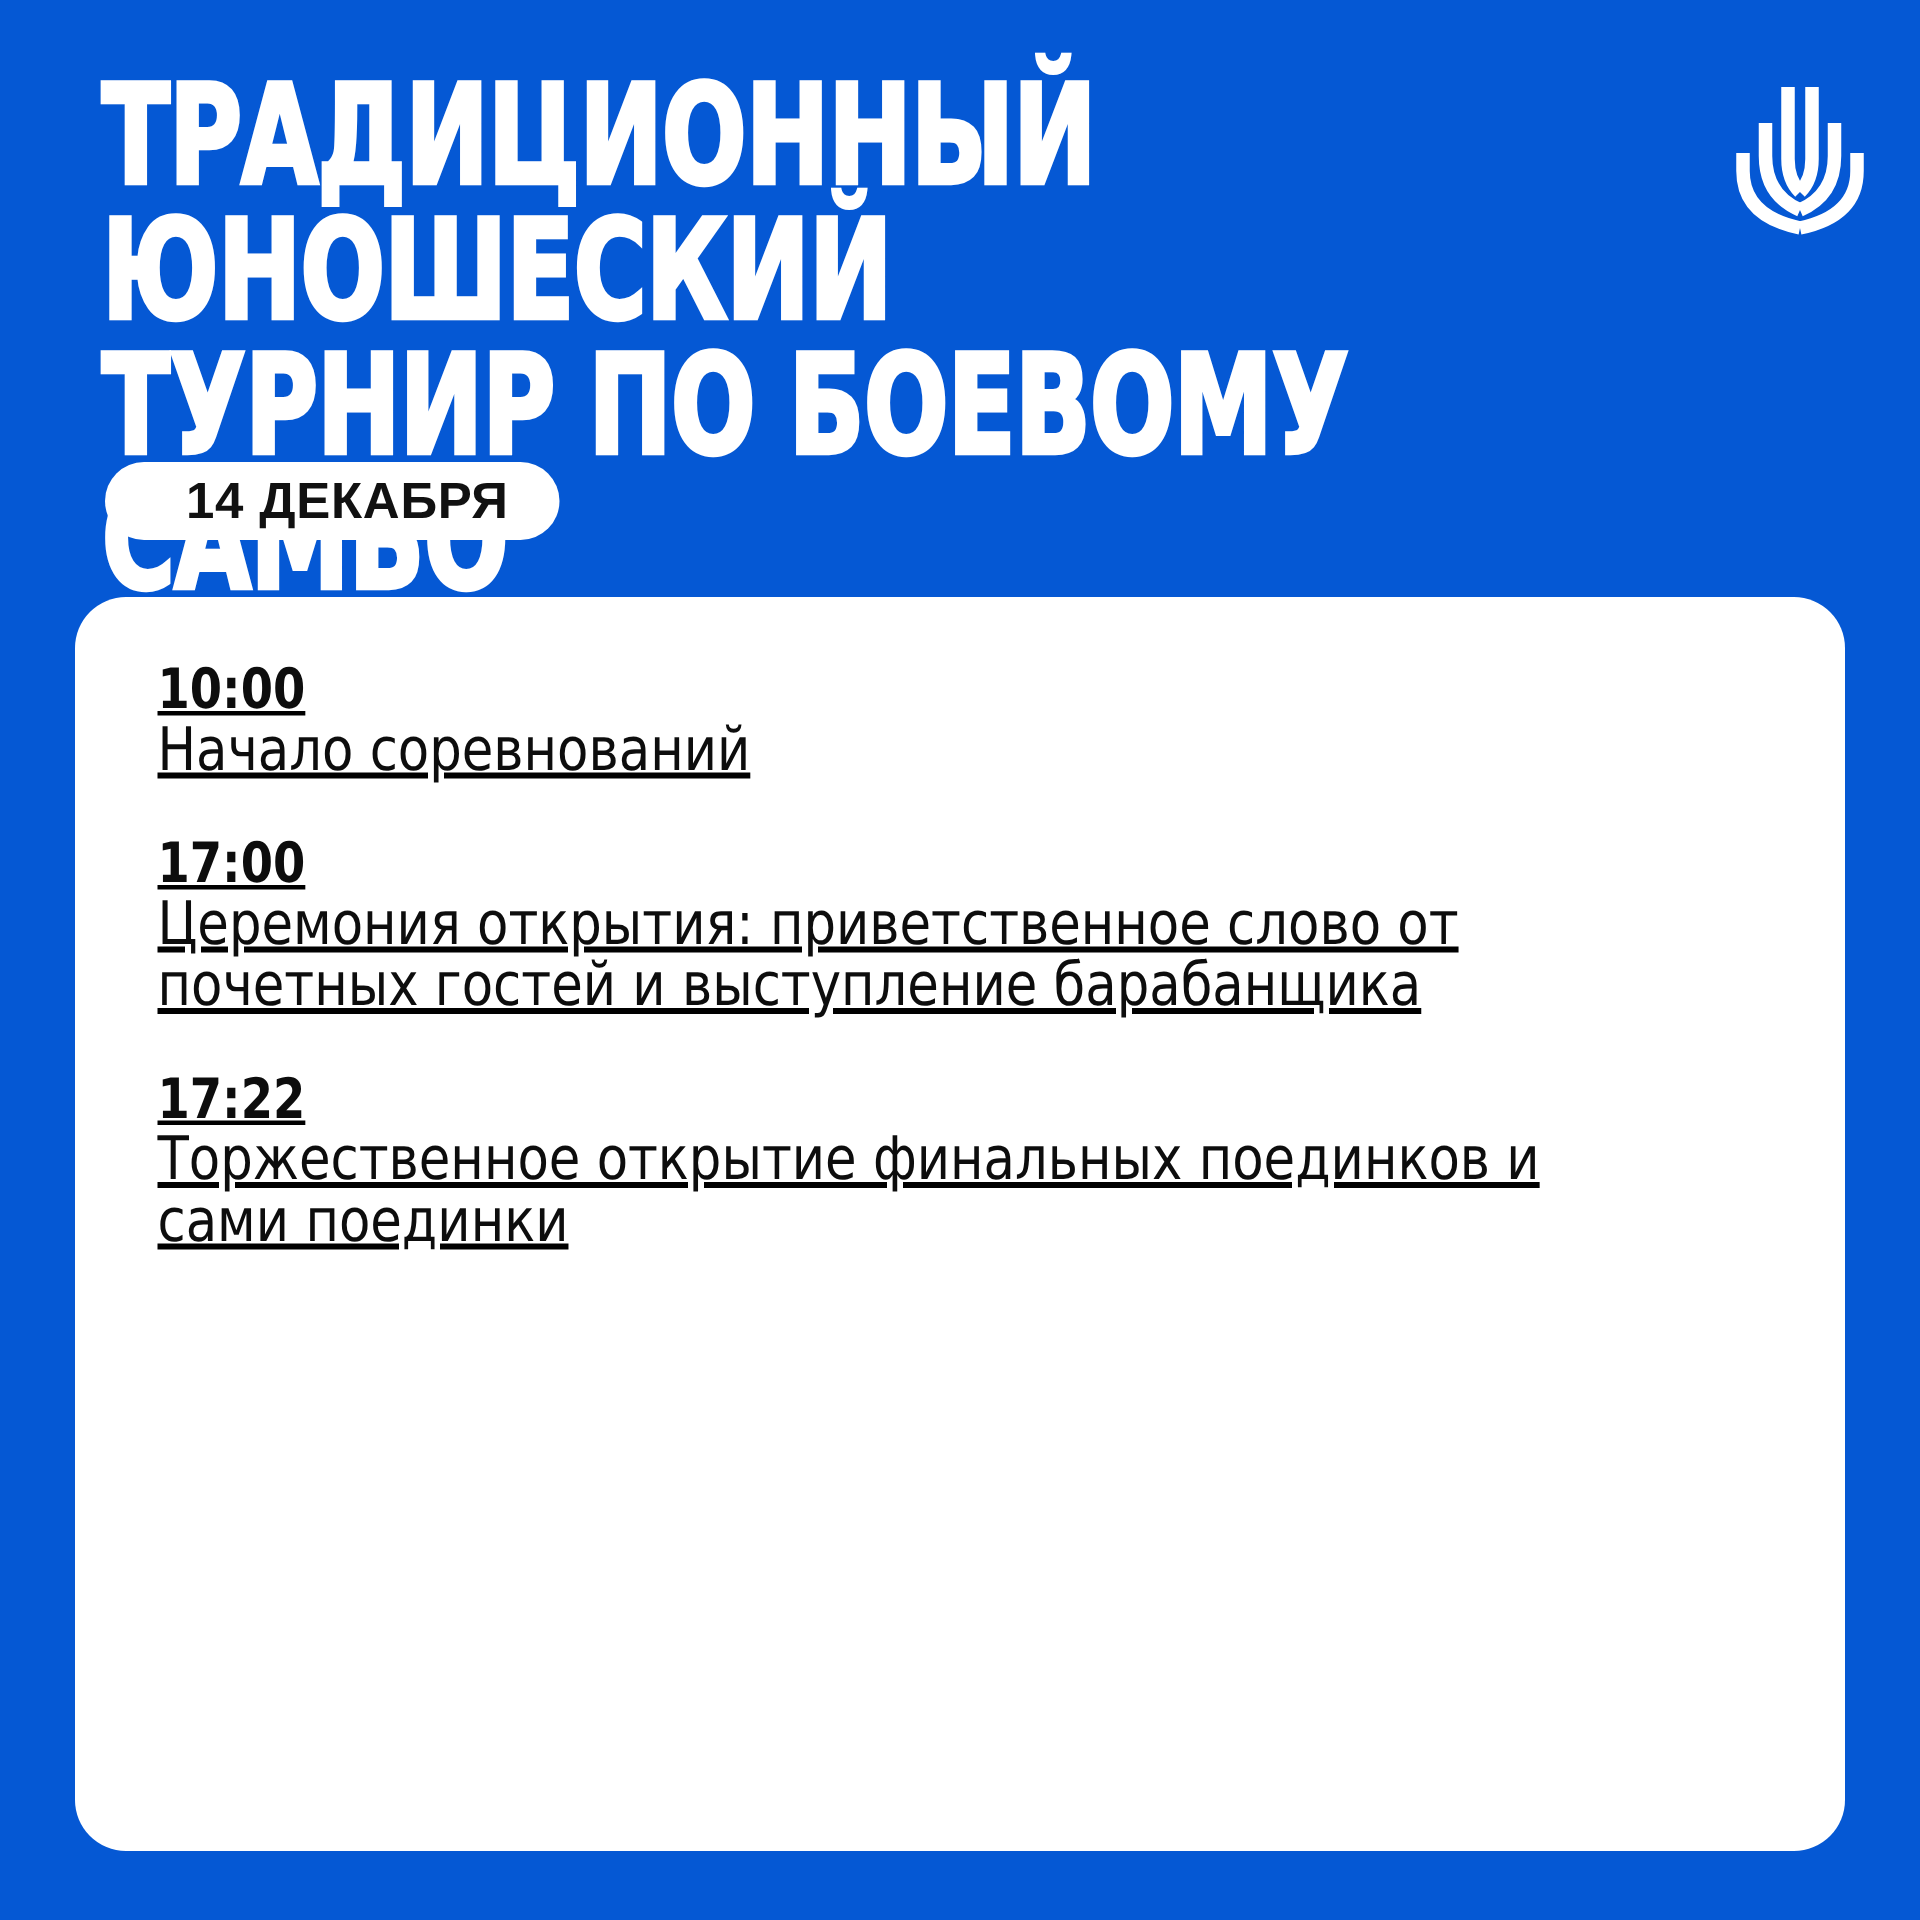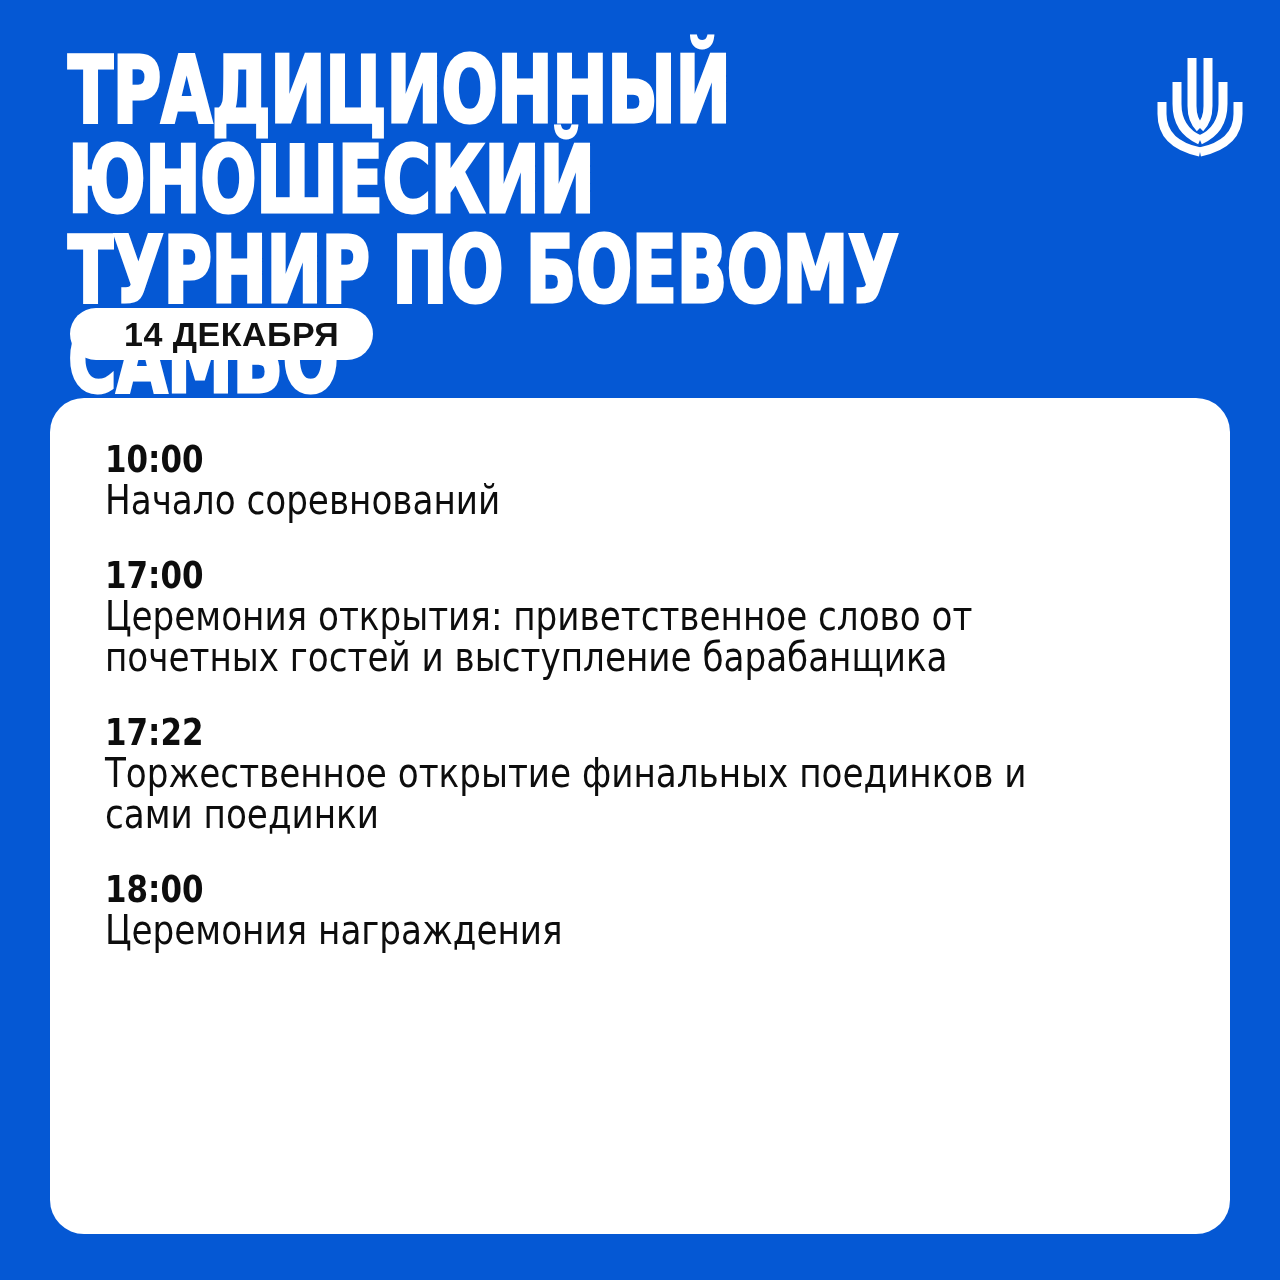--- a/index.html
+++ b/index.html
@@ -97,20 +97,21 @@
   }
 
   #schedule-list {
     list-style: none;
     margin: 0;
     padding: 0;
   }
 
   .schedule-item {
     margin: 0 0 34px 0;
+    text-decoration: underline;
   }
   .schedule-item:last-child { margin-bottom: 0; }
 
   .item-time {
     display: block;
     color: #0d0d0d;
     font-family: "DejaVu Sans Condensed", "Liberation Sans Narrow", "Liberation Sans", sans-serif;
     font-weight: 700;
     font-size: 37px;
     line-height: 1.08;
@@ -172,20 +173,16 @@
         <span class="item-desc">Начало соревнований</span>
       </li>
       <li class="schedule-item">
         <span class="item-time">17:00</span>
         <span class="item-desc">Церемония открытия: приветственное слово от почетных гостей и выступление барабанщика</span>
       </li>
       <li class="schedule-item">
         <span class="item-time">17:22</span>
         <span class="item-desc">Торжественное открытие финальных поединков и сами поединки</span>
       </li>
-      <li class="schedule-item">
-        <span class="item-time">18:00</span>
-        <span class="item-desc">Церемония награждения</span>
-      </li>
     </ul>
   </div>
 
 </div>
 
 </body></html>

